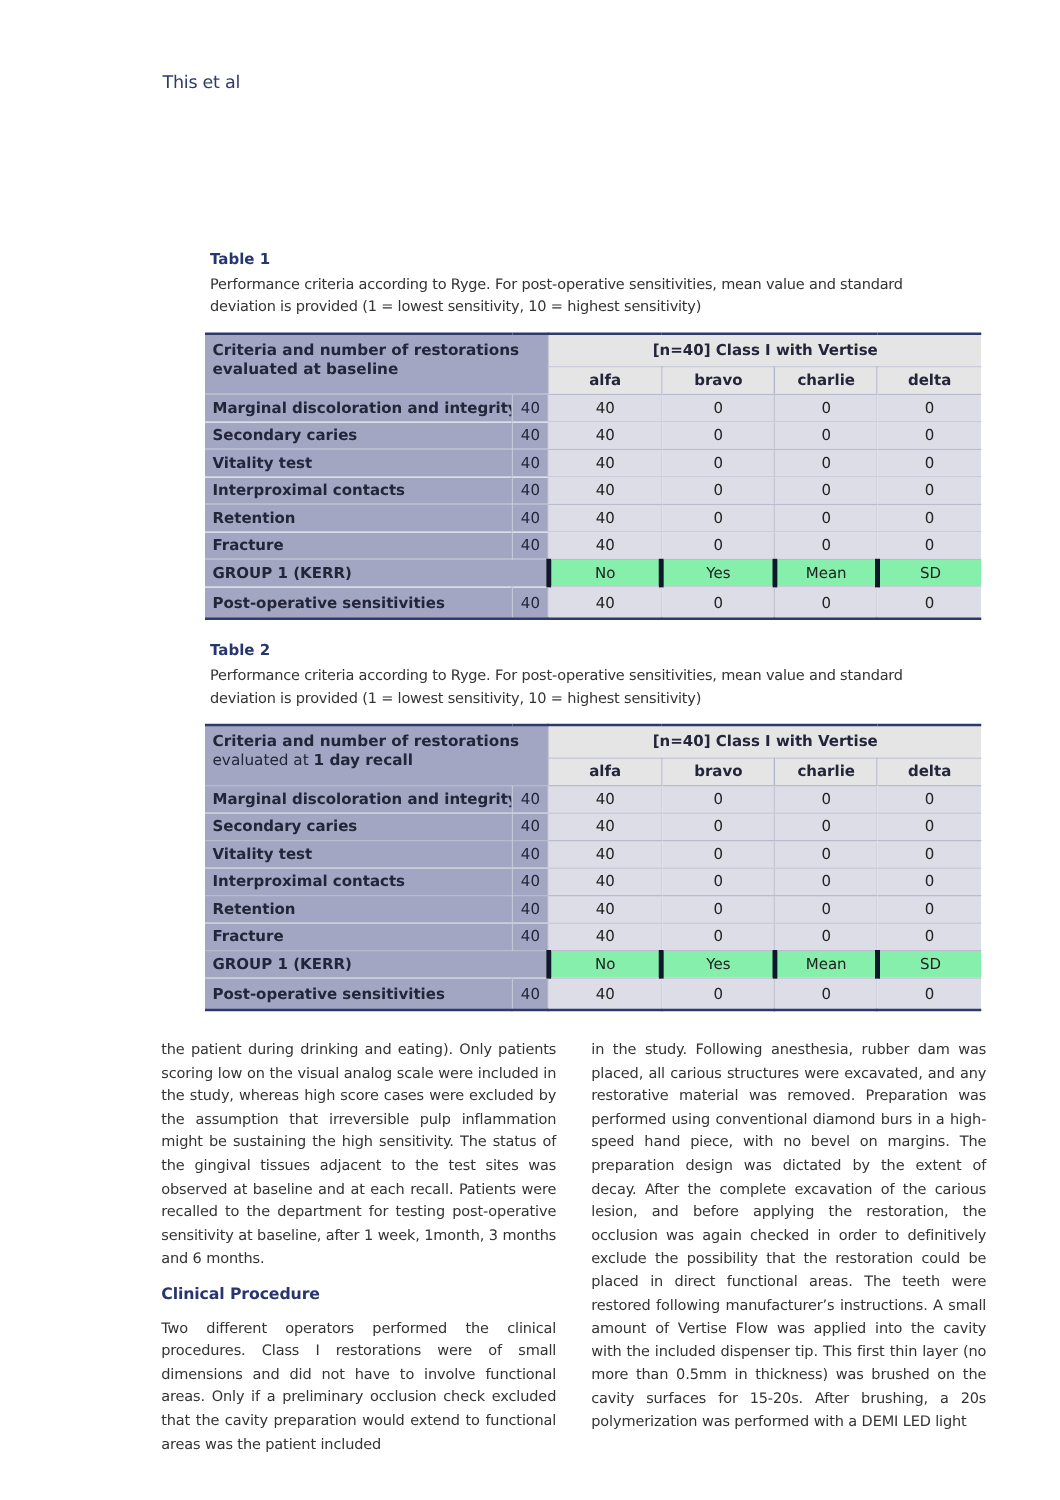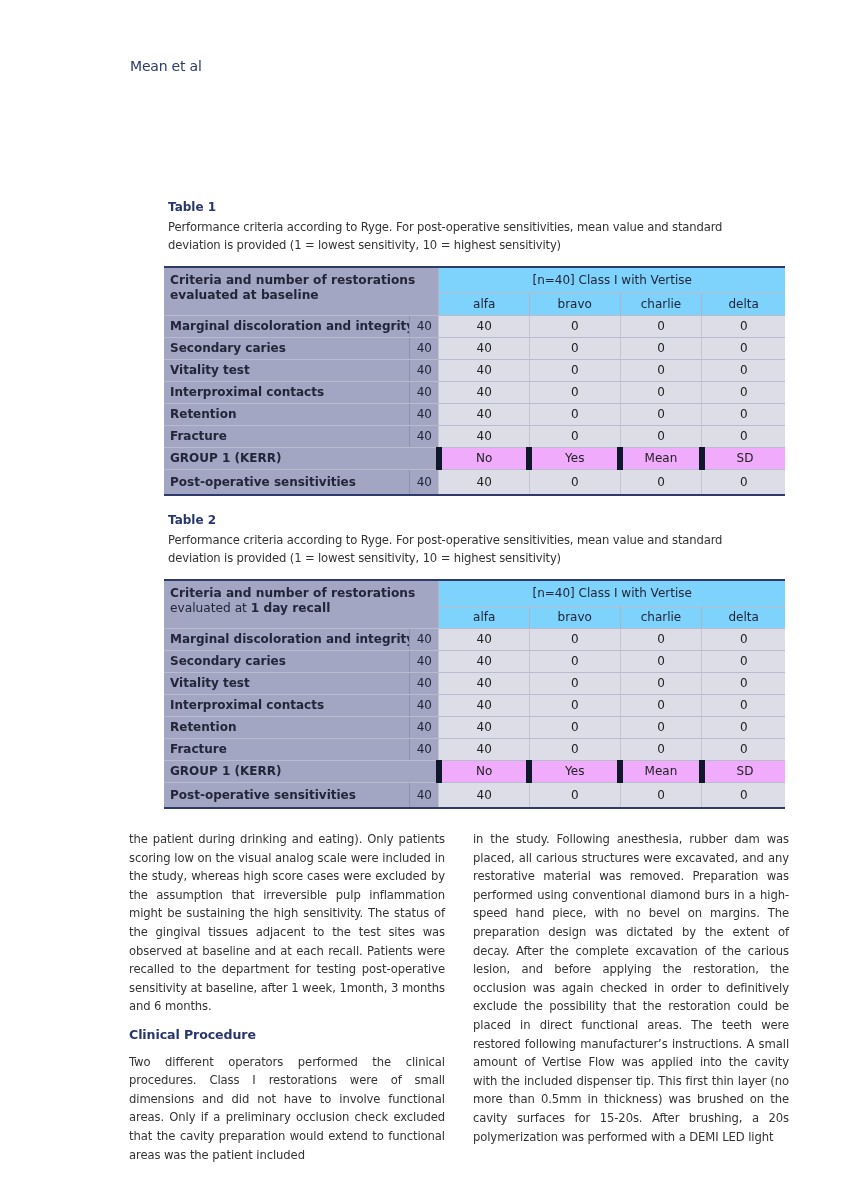--- a/index.html
+++ b/index.html
@@ -26,42 +26,42 @@
   }
   table.ryge td, table.ryge th {
     padding: 0 6px; height: 21px; border-bottom: 1px solid #b9bccd;
     overflow: hidden; white-space: nowrap;
   }
   .c-crit { width: 228px; }
   .c-n { width: 27px; }
   .c-v { width: 66px; }
   .left-dark { background: #a3a6c2; font-weight: bold; color: #23253a; text-align: left; }
   .left-dark.num { text-align: center; font-weight: normal; border-left: 1px solid #8d90ad; }
-  .head-light { background: #7dd3fc; font-weight: normal; color: #23253a; }
+  .head-light { background: #e5e5e5; font-weight: bold; color: #23253a; }
   .val { background: #dcdde7; text-align: center; color: #222; border-left: 1px solid #c3c5d3; }
-  .group-cell { background: #f0abfc; text-align: center; color: #222; border-left: 6px solid #0f172a; }
+  .group-cell { background: #86efac; text-align: center; color: #222; border-left: 4px solid #0f172a; }
   .hdr-left { background: #a3a6c2; font-weight: bold; color: #23253a; vertical-align: top;
     padding-top: 5px !important; line-height: 15px; font-size: 12.2px; }
   .sub-head { border-left: 1px solid #b0b2c8; }
   .body-col {
     position: absolute; top: 830px; width: 316px; font-size: 11.6px; line-height: 18.6px;
     color: #333; text-align: justify; letter-spacing: -0.1px;
   }
   .body-col p { margin: 0; }
   .section-heading { font-weight: bold; color: #27366e; font-size: 12.6px; margin: 10px 0 8px 0; }
   .footer { position: absolute; top: 1209px; font-size: 10px; }
   .page-num { left: 33px; font-weight: bold; color: #444; }
   .journal { left: 130px; color: #27366e; letter-spacing: 0.2px; }
   .journal .ed { color: #777; }
   .journal .vol { color: #27366e; font-style: italic; font-weight: bold; margin-left: 4px; }
 </style>
 </head>
 <body>
 
-<div class="running-head">Mean et al</div>
+<div class="running-head">This et al</div>
 
 <div class="table-block" style="top:200px;">
   <div class="table-label">Table 1</div>
   <div class="table-caption">Performance criteria according to Ryge. For post-operative sensitivities, mean value and standard deviation is provided (1 = lowest sensitivity, 10 = highest sensitivity)</div>
   <table class="ryge">
     <colgroup>
         <col class="c-crit">
         <col class="c-n">
         <col class="c-v" style="width:84px">
         <col class="c-v" style="width:84px">

